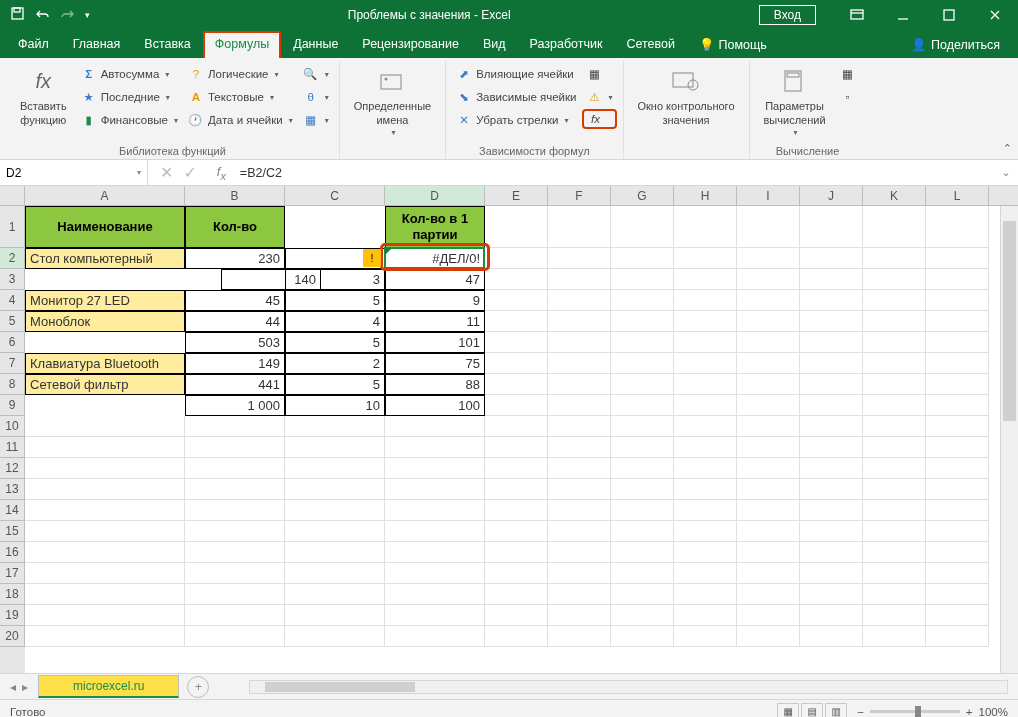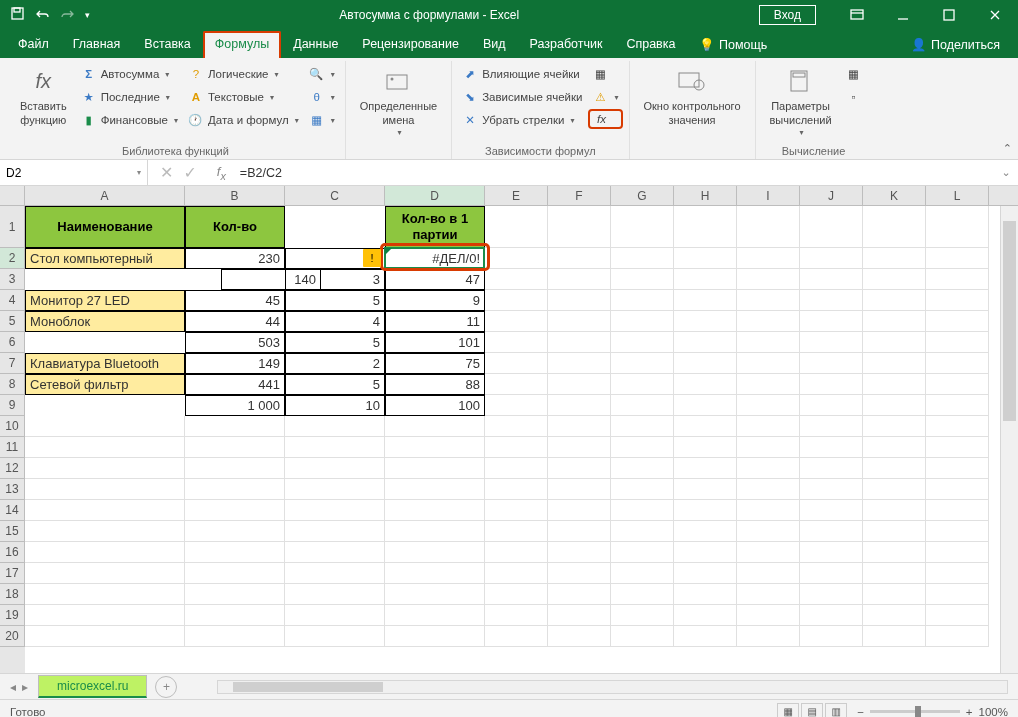--- a/index.html
+++ b/index.html
@@ -58,21 +58,21 @@
 .hdr-tall { height:42px; text-align:center; line-height:1.2; }
 .err-highlight { position:absolute; border:3px solid #d83b01; border-radius:5px; pointer-events:none; }
 .err-tri { position:absolute; width:0; height:0; border-top:7px solid #0b8043; border-right:7px solid transparent; }
 .warn-ico { position:absolute; width:18px; height:18px; background:#ffc107; display:flex; align-items:center; justify-content:center; font-size:11px; color:#000; border-radius:1px; }
 .sel-box { position:absolute; border:2px solid #1a8c4a; pointer-events:none; }
 .vscroll { position:absolute; right:0; top:20px; bottom:0; width:18px; background:#f0f0f0; border-left:1px solid #d6d6d6; }
 .vthumb { position:absolute; left:2px; right:2px; top:15px; height:200px; background:#cfcfcf; }
 
 .tabstrip { height:26px; background:#f3f3f3; border-top:1px solid #d6d6d6; display:flex; align-items:center; font-size:12px; }
 .tabstrip .nav { padding:0 10px; color:#888; display:flex; gap:6px; }
-.sheettab { background:#bef264; border:1px solid #bdbdbd; border-bottom:2px solid #1a8c4a; padding:3px 18px; color:#1a8c4a; }
+.sheettab { background:#fde047; border:1px solid #bdbdbd; border-bottom:2px solid #1a8c4a; padding:3px 34px; color:#1a8c4a; }
 .addtab { width:22px; height:22px; border:1px solid #bdbdbd; border-radius:50%; margin-left:8px; display:flex; align-items:center; justify-content:center; color:#888; }
 .hscroll { flex:1; margin:0 10px 0 40px; height:14px; background:#f0f0f0; border:1px solid #d6d6d6; position:relative; }
 .hthumb { position:absolute; left:15px; top:1px; bottom:1px; width:150px; background:#cfcfcf; }
 
 .statusbar { height:24px; background:#f3f3f3; border-top:1px solid #d6d6d6; display:flex; align-items:center; font-size:11.5px; color:#555; padding:0 10px; }
 .statusbar .sp { flex:1; }
 .view-btns { display:flex; gap:2px; margin-right:10px; }
 .view-btns span { width:22px; height:18px; border:1px solid #ccc; display:flex; align-items:center; justify-content:center; font-size:10px; }
 .zoom { display:flex; align-items:center; gap:6px; }
 .zoom-slider { width:90px; height:3px; background:#ccc; position:relative; }
@@ -88,21 +88,21 @@
           <rect x="4" y="2" width="6" height="4"></rect>
         </svg></span>
     <span><svg width="15" height="12">
           <path d="M5 3L2 6l3 3M2 6h8a3 3 0 013 3"></path>
         </svg></span>
     <span style="opacity:.5"><svg width="15" height="12">
           <path d="M10 3l3 3-3 3M13 6H5a3 3 0 00-3 3"></path>
         </svg></span>
     <span style="font-size:9px">▾</span>
   </div>
-  <div class="title">Автосумма с формулами  -  Excel</div>
+  <div class="title">Проблемы с значения  -  Excel</div>
   <div class="winctrls">
     <span class="login">Вход</span>
     <span class="wbtn">
         <svg width="14" height="12">
           <rect x="1" y="1" width="12" height="9"></rect>
           <path d="M1 4h12"></path>
         </svg>
       </span>
     <span class="wbtn">
         <svg width="12" height="12">
@@ -124,21 +124,21 @@
 
 <div class="menubar">
   <div class="tab">Файл</div>
   <div class="tab">Главная</div>
   <div class="tab">Вставка</div>
   <div class="tab active">Формулы</div>
   <div class="tab">Данные</div>
   <div class="tab">Рецензирование</div>
   <div class="tab">Вид</div>
   <div class="tab">Разработчик</div>
-  <div class="tab">Справка</div>
+  <div class="tab">Сетевой</div>
   <div class="help">
       <span>💡</span>
       <span>Помощь</span>
     </div>
   <div class="spacer"></div>
   <div class="help">
       <span>👤</span>
       <span>Поделиться</span>
     </div>
 </div>
@@ -174,21 +174,21 @@
             <span>Логические</span>
             <span class="drop-arrow">▾</span>
           </div>
         <div class="small-btn">
             <span class="ico" style="color:#e09c00;font-weight:bold">A</span>
             <span>Текстовые</span>
             <span class="drop-arrow">▾</span>
           </div>
         <div class="small-btn">
             <span class="ico" style="color:#e09c00">🕐</span>
-            <span>Дата и формул</span>
+            <span>Дата и ячейки</span>
             <span class="drop-arrow">▾</span>
           </div>
       </div>
       <div class="small-row">
         <div class="small-btn">
             <span class="ico" style="color:#3b7ac5">🔍</span>
             <span class="drop-arrow">▾</span>
           </div>
         <div class="small-btn">
             <span class="ico" style="color:#3b7ac5">θ</span>

